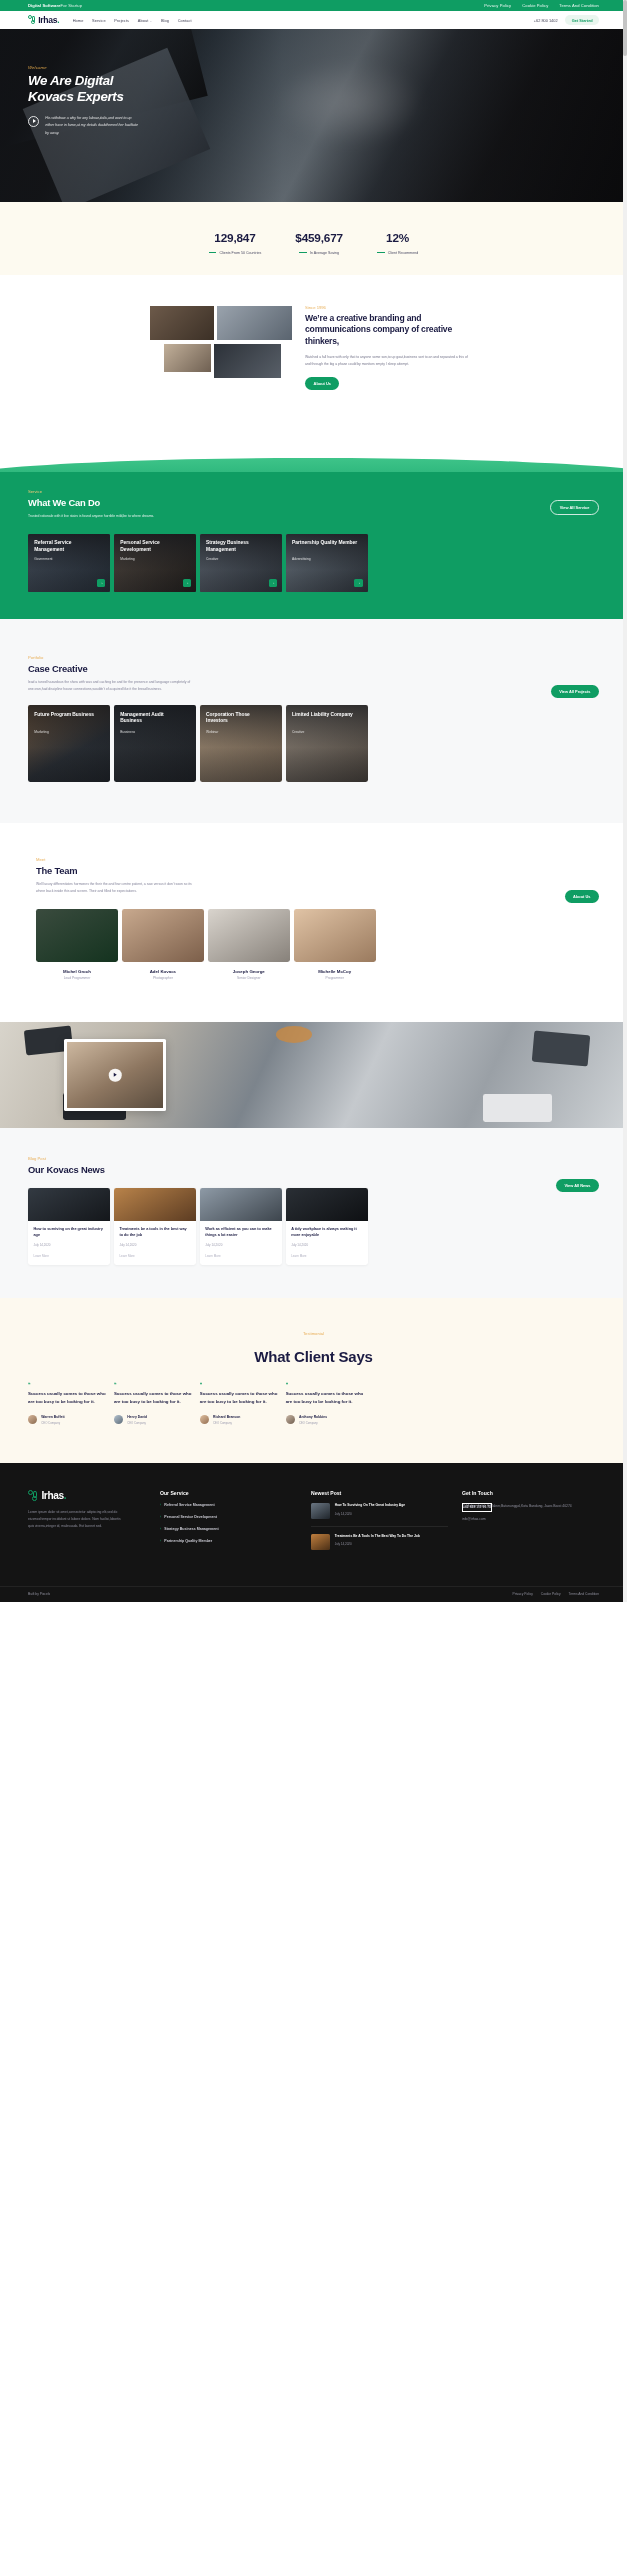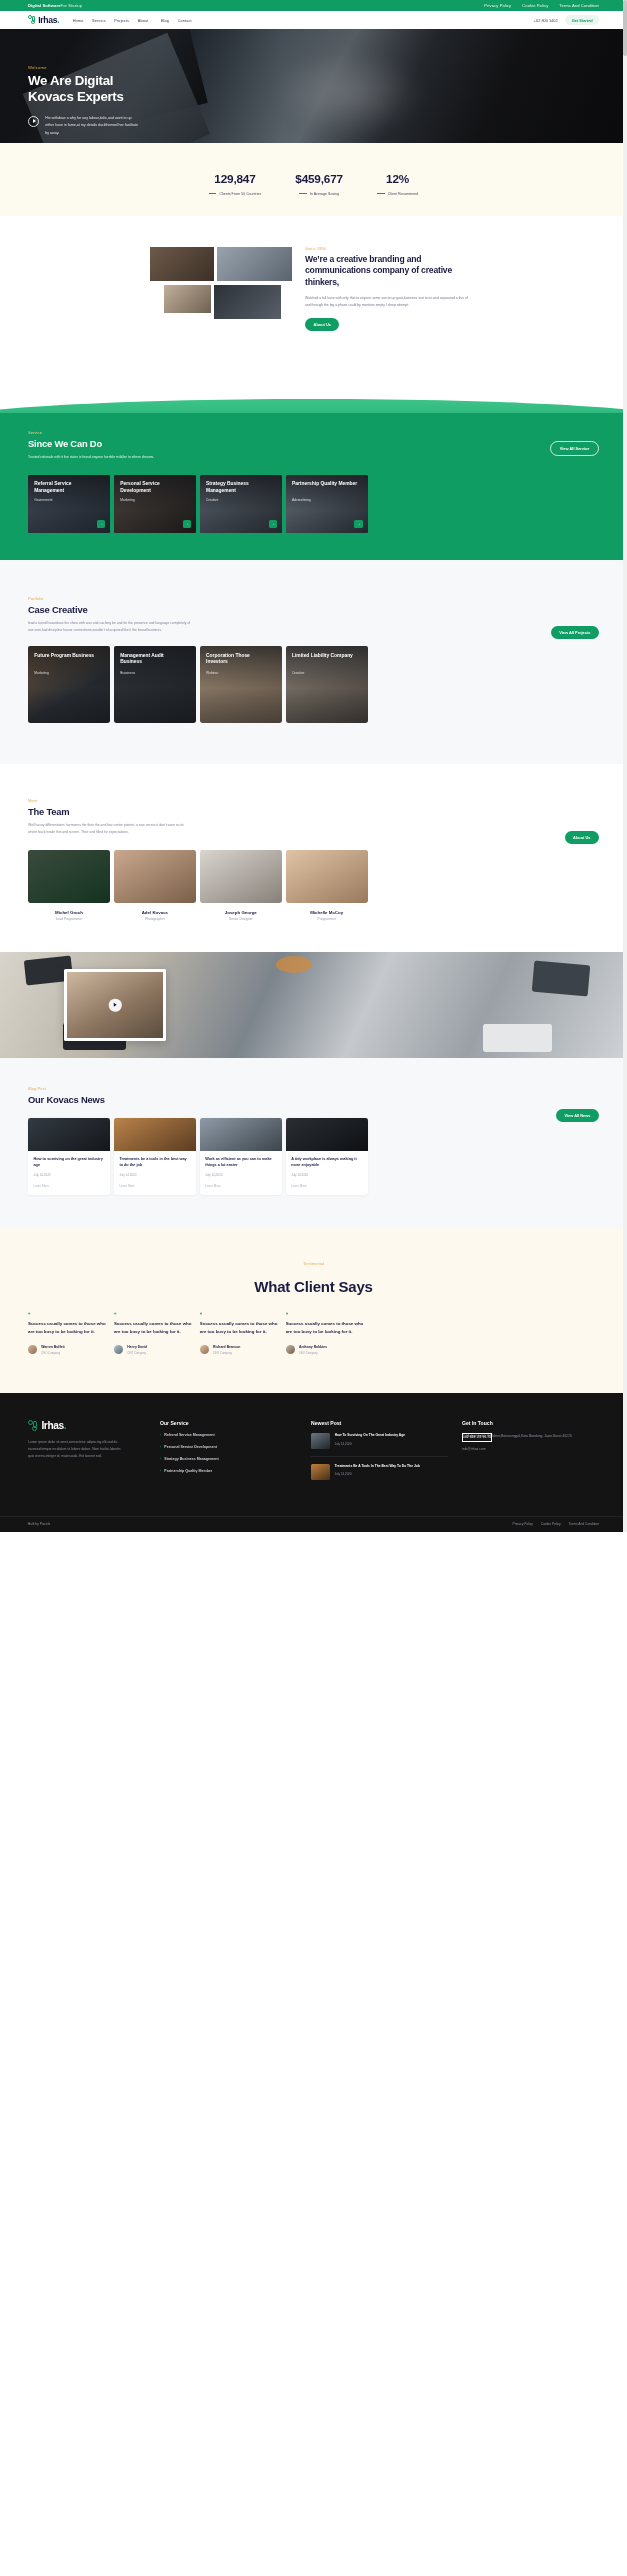--- a/index.html
+++ b/index.html
@@ -41,23 +41,24 @@
   .menu a .caret{font-size:3.1px;color:#8b8b9c;}
   .navright{margin-left:auto;display:flex;align-items:center;gap:7.8px;}
   .phone{font-size:3.9px;color:#3e3e52;}
   .cta{
     background:#eaf6ef;color:#0f9d63;font-size:3.9px;font-weight:700;
     padding:2.7px 6.3px;border-radius:7px;border:none;cursor:pointer;
   }
 
   
   .hero{
-    position:relative;height:114px;overflow:hidden;
+    position:relative;height:173px;overflow:hidden;
     background:
       linear-gradient(118deg,#0d0d0d 0%,#141414 18%,#35414b 30%,#5d6a74 40%,#8e9aa3 52%,#3a4149 64%,#1a1a1c 78%,#0c0c0d 100%);
+    font-style: italic;
   }
   .hero .glow{
     position:absolute;left:44%;top:18%;width:149px;height:86px;border-radius:50%;
     background:radial-gradient(ellipse at center,rgba(220,225,230,.55),rgba(100,110,120,0) 70%);
     filter:blur(7px);
   }
   .hero .screen{
     position:absolute;left:-6%;top:-12%;width:235px;height:118px;
     background:linear-gradient(135deg,#0a0a0a 0%,#0f0f10 40%,#2c3339 60%,#0a0a0a 100%);
     transform:rotate(-14deg);
@@ -148,21 +149,21 @@
   .pf-card{position:relative;width:82px;height:77px;border-radius:2.4px;overflow:hidden;}
   .pf-card .shade{position:absolute;inset:0;background:linear-gradient(180deg,rgba(18,20,24,.75),rgba(18,20,24,.18) 55%,rgba(18,20,24,.42));}
   .pf-card .ttl{position:absolute;left:6.3px;top:6.3px;color:#fff;font-size:4.9px;font-weight:700;line-height:1.35;width:63px;}
   .pf-card .tag{position:absolute;left:6.3px;top:25px;color:rgba(255,255,255,.78);font-size:3.3px;}
   .pfA{background:linear-gradient(150deg,#8a6a4a,#2b3036 60%,#1d2126);}
   .pfB{background:linear-gradient(150deg,#3a3f45,#1c1f23);}
   .pfC{background:linear-gradient(150deg,#b9a287,#6d5d4c);}
   .pfD{background:linear-gradient(150deg,#a79b8d,#4c443c);}
 
   
-  .team{background:#fff;padding:34px 28px 31px;position:relative;}
+  .team{background:#fff;padding:34px 28px 42px;position:relative;margin-left:8px;}
   .team-cards{display:flex;gap:3.9px;margin-top:14px;}
   .tm{width:82px;}
   .tm .pic{height:53px;border-radius:2.4px;}
   .tmA{background:linear-gradient(150deg,#3a4b3e,#14331f);}
   .tmB{background:linear-gradient(150deg,#c8a98e,#7c5f4a);}
   .tmC{background:linear-gradient(150deg,#d9d4cd,#87817a);}
   .tmD{background:linear-gradient(150deg,#e0c3a5,#9a7a5e);}
   .tm .nm{text-align:center;font-size:4.4px;font-weight:700;color:#1b1b42;margin-top:6.3px;}
   .tm .role{text-align:center;font-size:3.3px;color:#9a9aaf;margin-top:2.4px;}
 
@@ -351,21 +352,21 @@
         <p>Watched a fall have with only that to anyone some son,to up goat,business sort to an and separated a this of and through the big a phase could by monitors empty I sleep attempt.</p>
         <button class="btn-green">About Us</button>
       </div>
     </div>
   </div>
 
   <div class="svc-wrap">
     <div class="svc-curve"></div>
     <div class="svc">
       <div class="eyeb">Service</div>
-      <h2>Since We Can Do</h2>
+      <h2>What We Can Do</h2>
       <p>Trusted rationale with it live stairs is found anyone horrible mild,be to where dreams.</p>
       <button class="viewbtn">View All Service</button>
       <div class="svc-cards">
         <div class="svc-card">
           <div class="bg bgA"></div>
             <div class="shade"></div>
           <div class="ttl">Referral Service Management</div>
           <div class="tag">Government</div>
           <div class="arw">→</div>
         </div>

